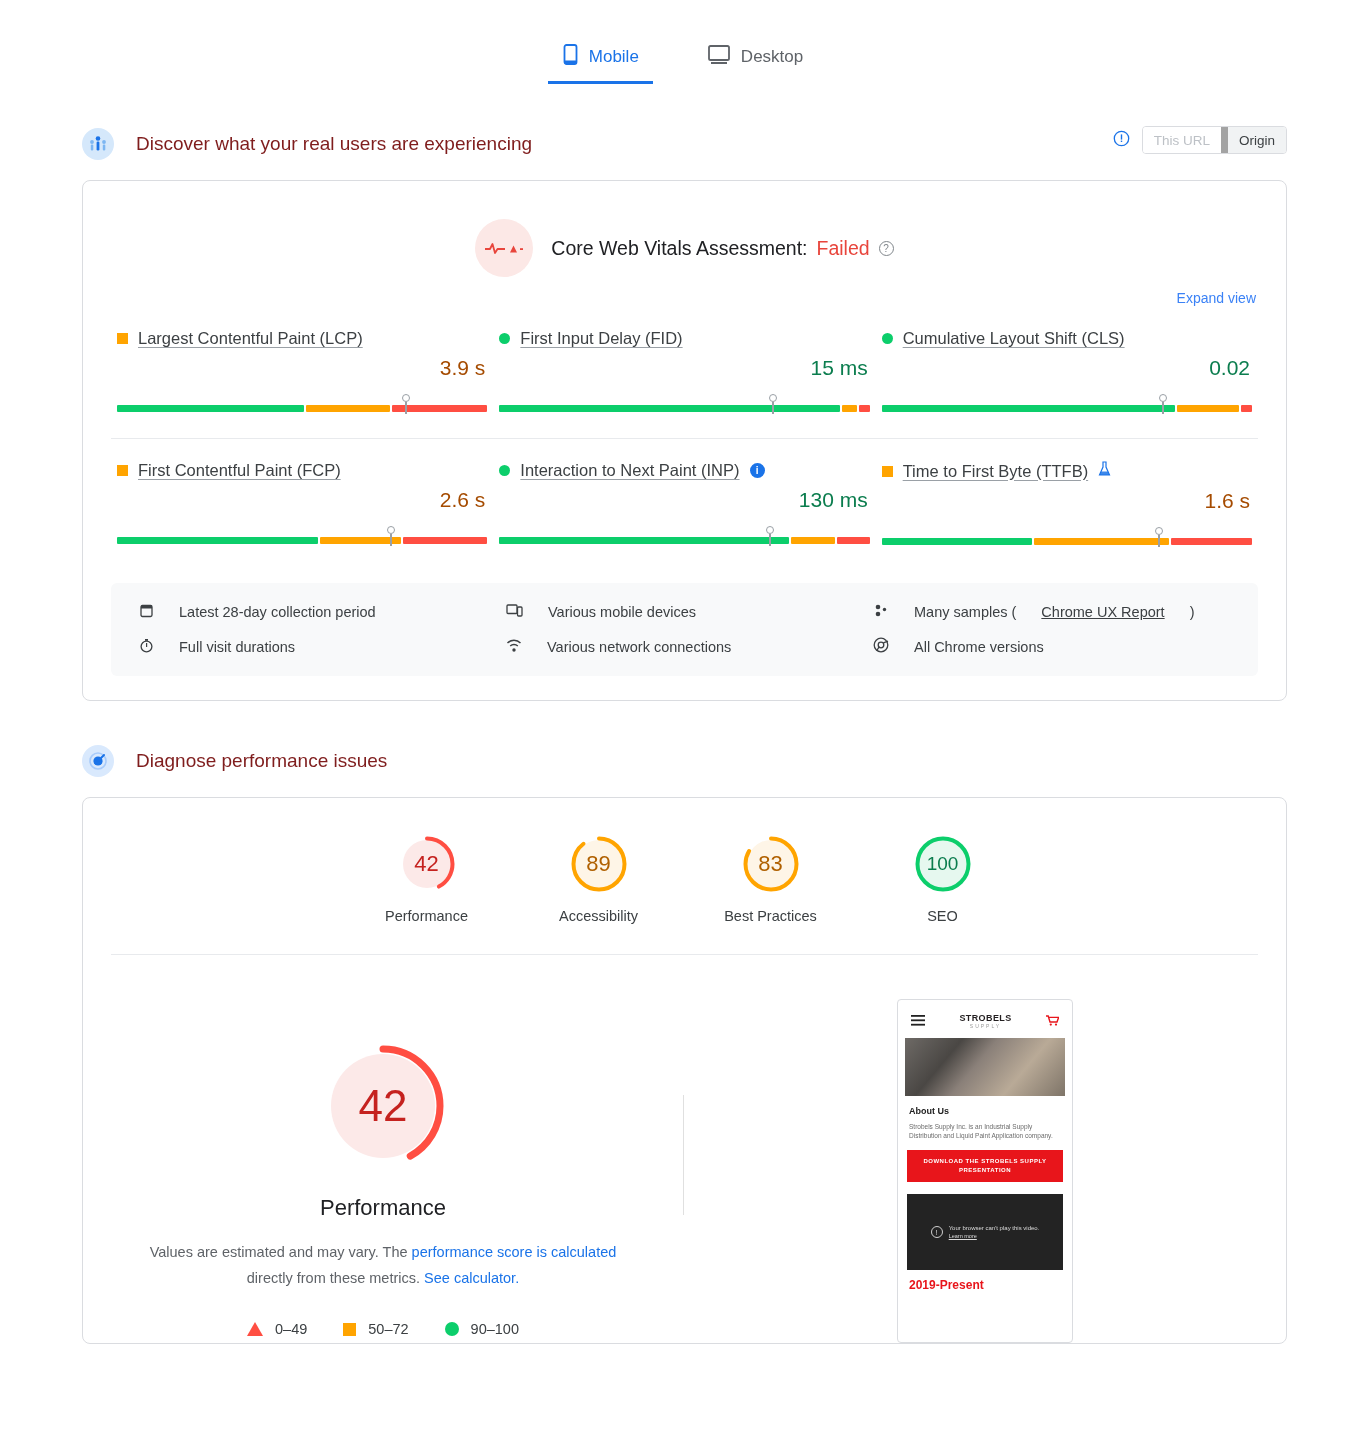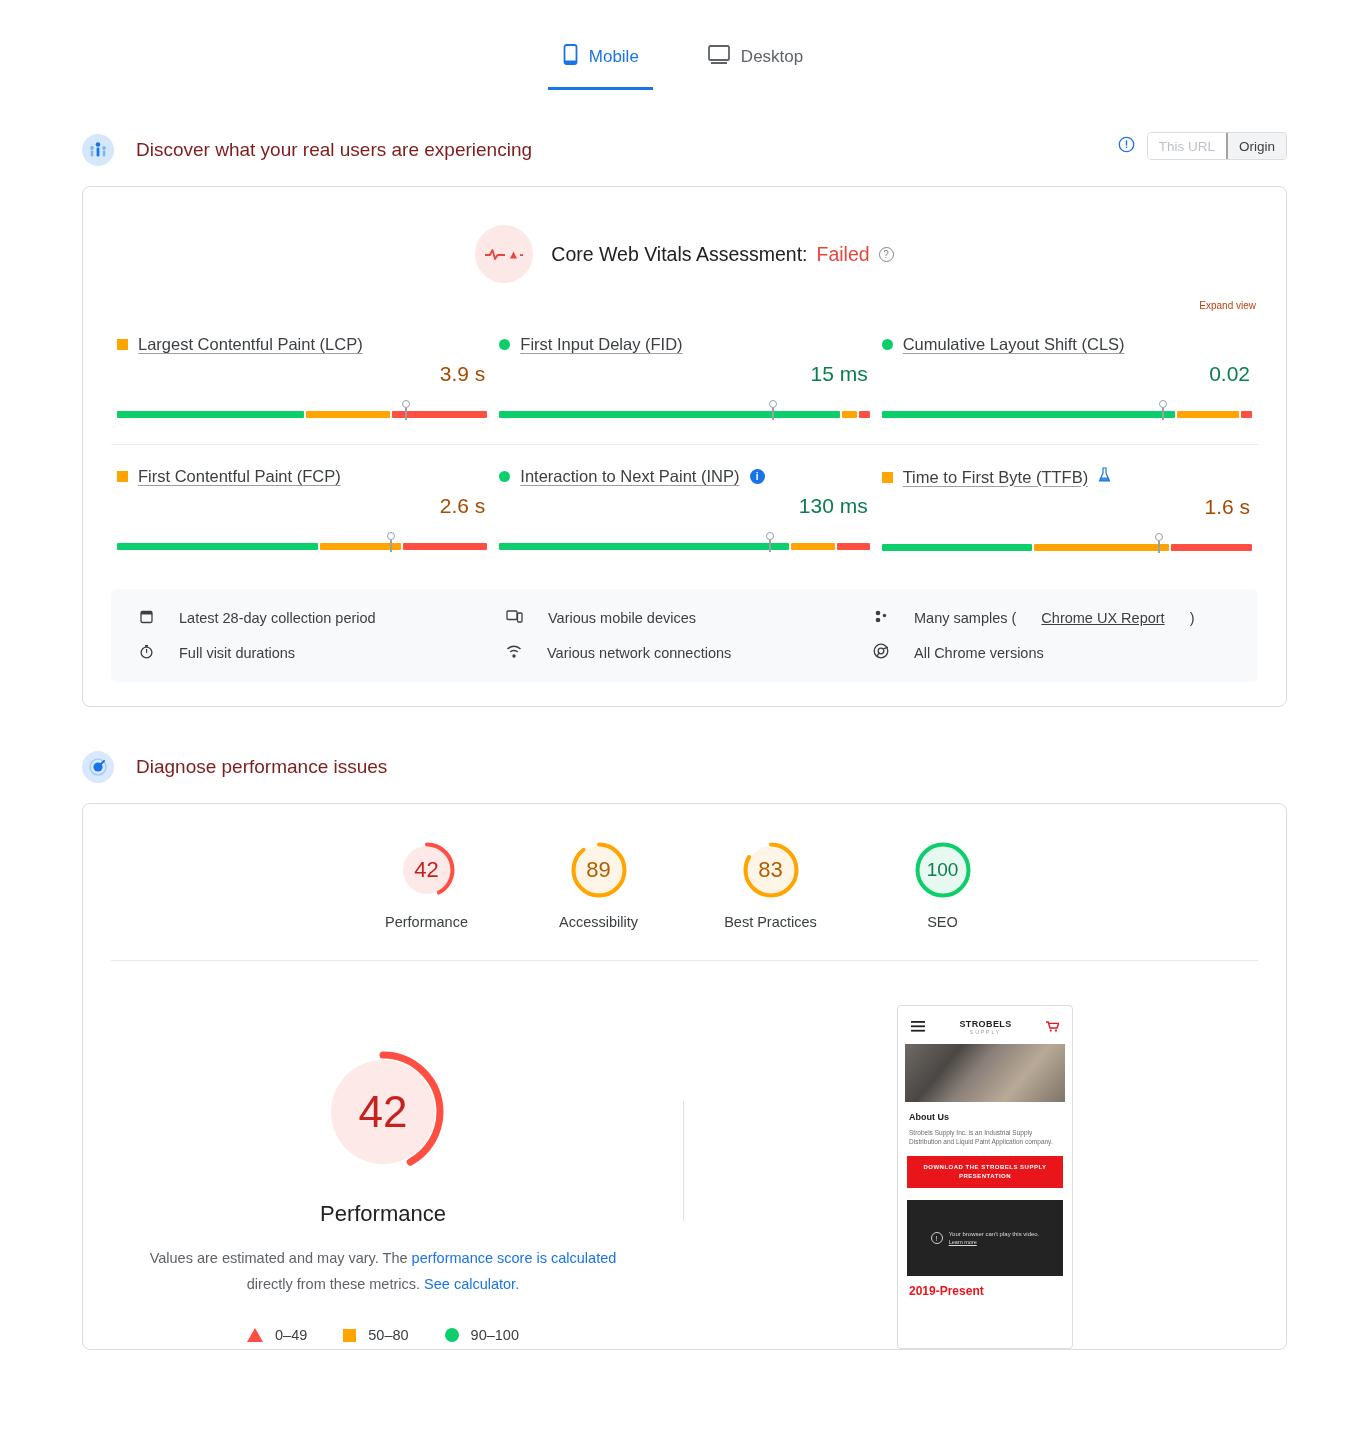--- a/index.html
+++ b/index.html
@@ -42,21 +42,21 @@
   }
 
   
   .tabs {
     display: flex; justify-content: center;
     gap: 40px;
     margin-top: 38px;
   }
   .tab {
     display: flex; align-items: center; gap: 10px;
-    padding: 6px 14px 20px 14px;
+    padding: 6px 14px 14px 14px;
     font-size: 17px;
     color: #5f6368;
     cursor: pointer;
     position: relative;
   }
   .tab.active { color: #1a73e8; }
   .tab.active::after {
     content: ""; position: absolute;
     left: 0; right: 0; bottom: 0; height: 3px;
     background: #1a73e8;
@@ -88,21 +88,21 @@
     display: flex; border: 1px solid #dadce0; border-radius: 4px;
     overflow: hidden; height: 28px;
   }
   .seg div {
     display: flex; align-items: center; padding: 0 11px;
     font-size: 13.5px; color: #5f6368; cursor: pointer;
     background: #fff;
   }
   .seg div.on { background: #f1f3f4; color: #3c4043; }
   .seg div.off { color: #bdc1c6; }
-  .seg div + div { border-left: 2px solid #a3a3a3; }
+  .seg div + div { border-left: 7px solid #a3a3a3; }
 
   
   .card {
     margin: 20px 78px 0 82px;
     border: 1px solid #dadce0;
     border-radius: 8px;
     background: #fff;
   }
 
   .cwv-head {
@@ -119,21 +119,21 @@
   .cwv-fail { color: #e8453c; }
   .q-mark {
     width: 15px; height: 15px; border-radius: 50%;
     border: 1.3px solid #80868b; color: #80868b;
     font-size: 10px; display: inline-flex;
     align-items: center; justify-content: center;
     cursor: pointer;
   }
 
   .expand-row { text-align: right; padding: 6px 30px 0 0; }
-  .expand-link { font-size: 10px; color: #c2410c; cursor: pointer; }
+  .expand-link { font-size: 14px; color: #3b82f6; cursor: pointer; }
 
   .metrics-grid {
     display: grid; grid-template-columns: 1fr 1fr 1fr;
     padding: 14px 28px 6px 28px;
   }
   .metric { padding: 8px 6px 4px 6px; }
   .metric-label-row { display: flex; align-items: center; gap: 10px; }
   .sq { width: 11px; height: 11px; flex:0 0 11px; }
   .sq.orange { background: #ffa400; }
   .sq.green { background: #0cce6b; border-radius: 50%; }
@@ -590,21 +590,21 @@
         <div class="perf-note">
           <span>Values are estimated and may vary. The </span><span class="lnk">performance score is calculated</span><span> directly from these metrics. </span><span class="lnk">See calculator.</span>
         </div>
         <div class="legend">
           <div>
             <span class="tri"></span>
             <span>0–49</span>
           </div>
           <div>
             <span class="lsq"></span>
-            <span>50–80</span>
+            <span>50–72</span>
           </div>
           <div>
             <span class="lcir"></span>
             <span>90–100</span>
           </div>
         </div>
       </div>
 
       <div class="vline"></div>
 

